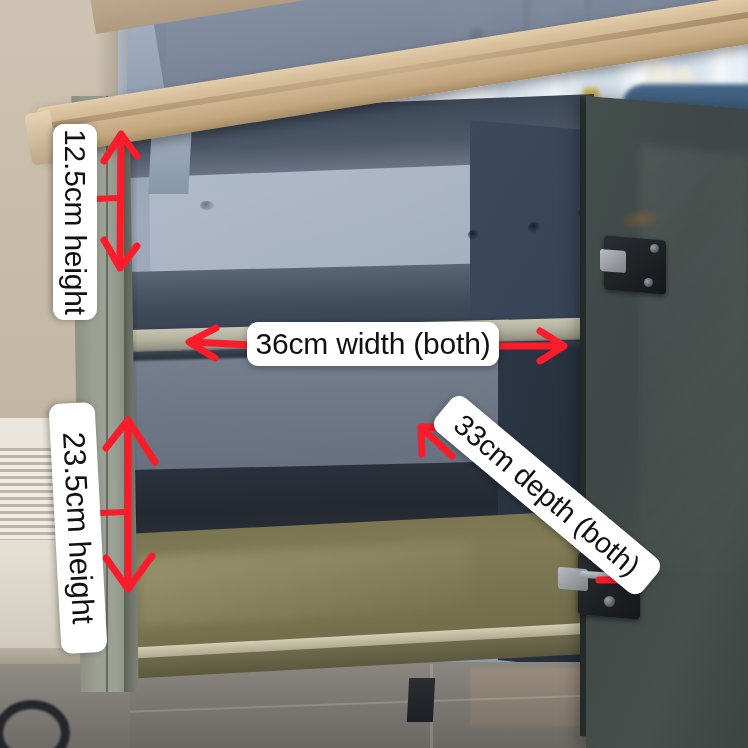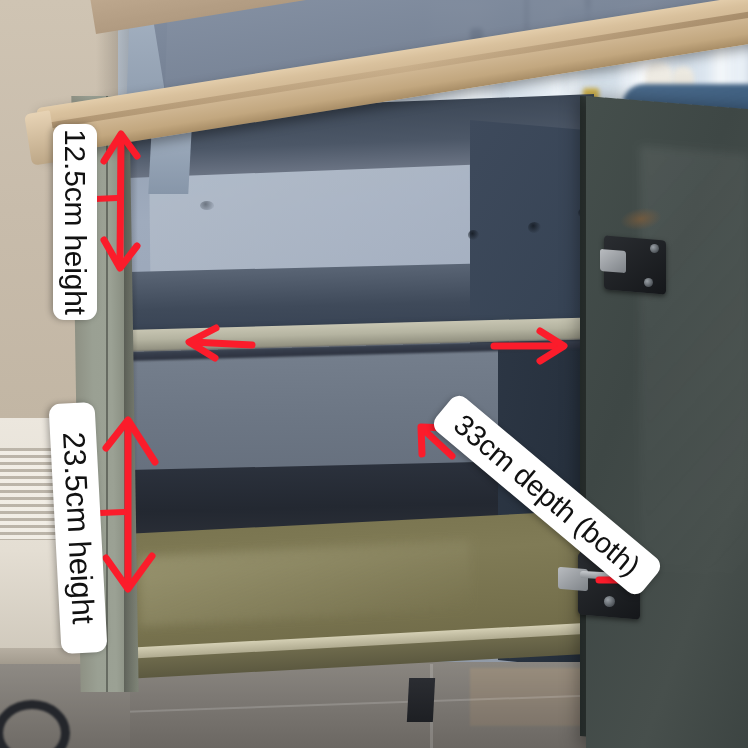--- a/index.html
+++ b/index.html
@@ -562,16 +562,17 @@
       <polyline points="422,454 421,427 447,428"></polyline>
       <line x1="596" y1="551" x2="624" y2="578"></line>
       <polyline points="626,552 627,580 599,580"></polyline>
     </g>
   </svg>
 
   <div class="note" id="note-height-top">12.5cm height</div>
 
   <div class="note" id="note-height-bottom">23.5cm height</div>
 
+  <div class="note" id="note-width">36cm width (both)</div>
 
   <div class="note" id="note-depth">33cm depth (both)</div>
 
 </div>
 
 </body></html>

